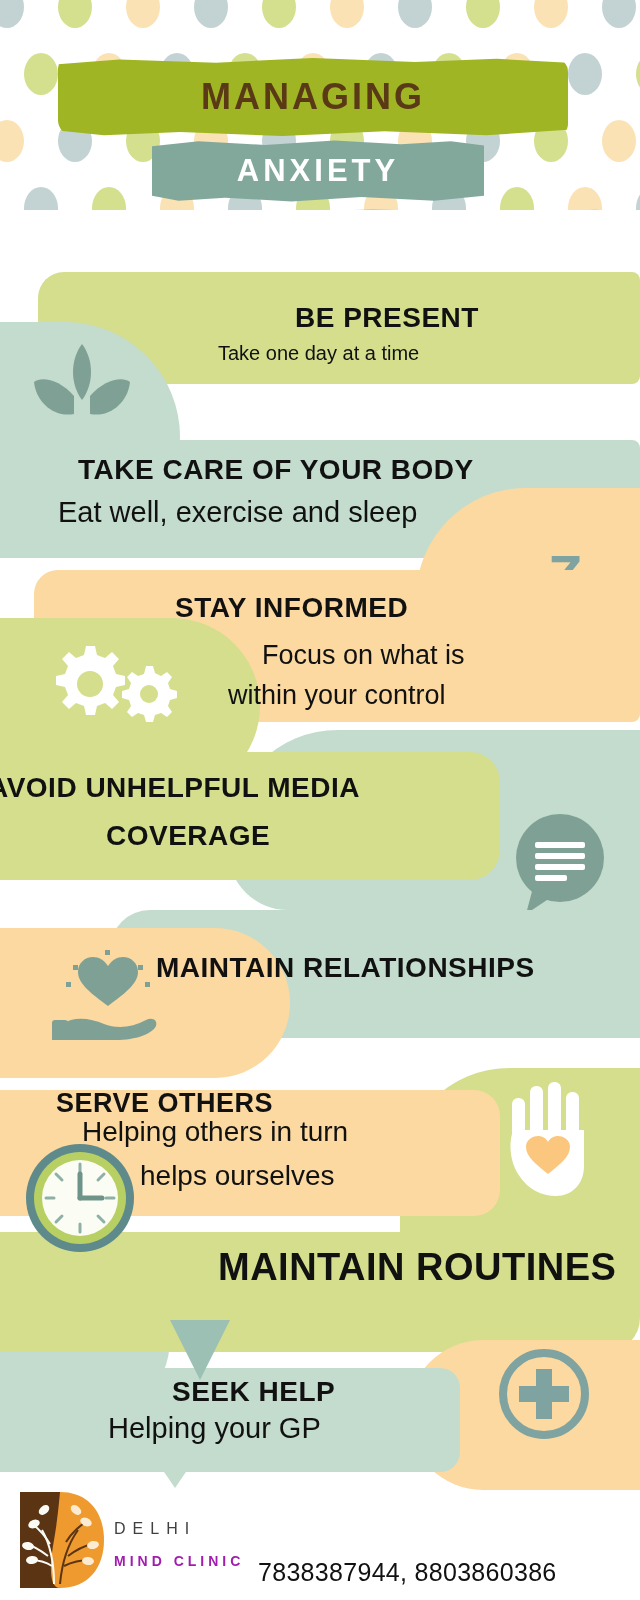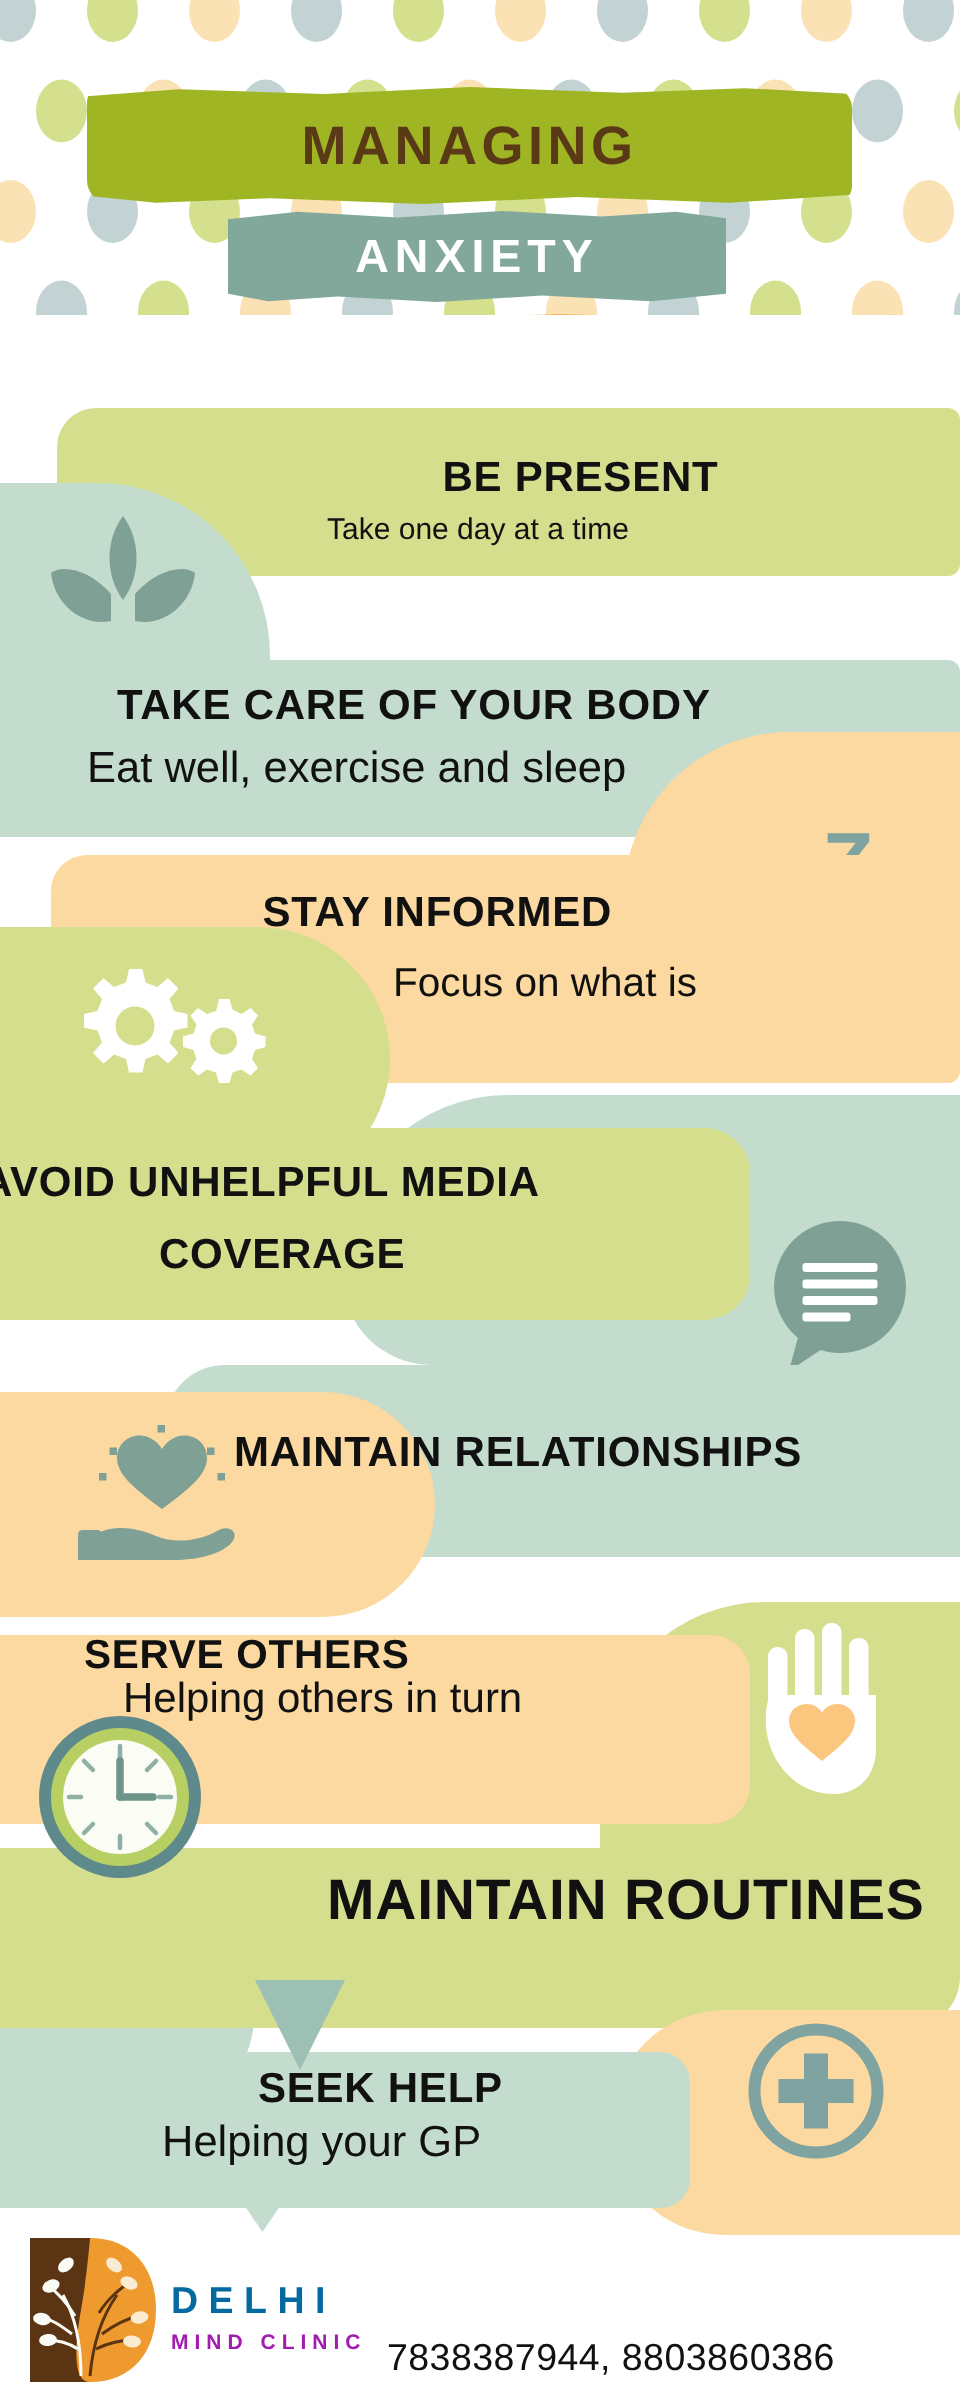--- a/index.html
+++ b/index.html
@@ -27,21 +27,21 @@
 
   
   .row-title{position:absolute;color:#111;font-weight:bold;letter-spacing:.5px;white-space:nowrap;}
   .row-sub{position:absolute;color:#111;font-weight:400;white-space:nowrap;}
 
   
   .icon{position:absolute;}
 
   
   .phone{position:absolute;color:#111;font-size:25px;letter-spacing:.3px;}
-  .logo-word{position:absolute;color:#0369a1;font-weight:bold;letter-spacing:7px;font-size:25px;}
+  .logo-word{position:absolute;color:#404040;font-weight:normal;letter-spacing:7px;font-size:16px;}
   .logo-sub{position:absolute;color:#a21caf;font-weight:bold;letter-spacing:4px;font-size:14px;}
 </style>
 </head>
 <body>
 
 <div id="page">
 
   <div class="header">
     <div class="dots" id="dot-field">
         <div class="dot" style="left: 0px; top: 0px; background: rgb(195, 211, 211);"></div>
@@ -134,20 +134,21 @@
         <path d="M44 6 l9 0 2 9 8 3 7-6 7 7 -6 7 3 8 9 2 0 9 -9 2 -3 8 6 7 -7 7 -7-6 -8 3 -2 9 -9 0 -2-9 -8-3 -7 6 -7-7 6-7 -3-8 -9-2 0-9 9-2 3-8 -6-7 7-7 7 6 8-3 z"></path>
         <circle cx="48" cy="44" r="13" fill="#D4DE8C"></circle>
         <path d="M104 26 l7 0 2 7 6 3 6-4 5 5 -4 6 2 6 7 2 0 7 -7 2 -2 6 4 6 -5 5 -6-4 -6 2 -2 7 -7 0 -2-7 -6-2 -6 4 -5-5 4-6 -2-6 -7-2 0-7 7-2 2-6 -4-6 5-5 6 4 6-2 z"></path>
         <circle cx="107" cy="54" r="9" fill="#D4DE8C"></circle>
       </g>
     </svg>
   </span>
 
   <div class="row-title" style="left:175px;top:592px;font-size:28px;">STAY INFORMED</div>
   <div class="row-sub" style="left:262px;top:640px;font-size:27px;">Focus on what is</div>
+  <div class="row-sub" style="left:228px;top:680px;font-size:27px;">within your control</div>
 
   <div class="blob" style="left:228px;top:730px;width:430px;height:180px;background:#C3DCCE;border-radius:110px 0 0 60px;"></div>
   <div class="blob" style="left:-60px;top:752px;width:560px;height:128px;background:#D4DE8C;border-radius:8px 30px 30px 8px;"></div>
 
   <span class="icon" style="left:508px;top:810px;">
     <svg width="100" height="106" viewBox="0 0 100 106">
       <circle cx="52" cy="48" r="44" fill="#7FA195"></circle>
       <path d="M26 74 L18 104 L48 84 Z" fill="#7FA195"></path>
       <g fill="#ffffff">
         <rect x="27" y="32" width="50" height="6" rx="2"></rect>
@@ -192,20 +193,21 @@
         <rect x="52" y="4" width="13" height="68" rx="6"></rect>
         <rect x="70" y="14" width="13" height="58" rx="6"></rect>
         <path d="M16 56 C16 56 10 76 22 96 C32 112 46 118 60 118 C76 118 88 106 88 88 L88 52 L16 52 Z"></path>
       </g>
       <path d="M52 96 C40 86 30 79 30 69 C30 62 36 58 42 58 C46 58 50 60 52 64 C54 60 58 58 62 58 C68 58 74 62 74 69 C74 79 64 86 52 96 Z" fill="#FBC77E"></path>
     </svg>
   </span>
 
   <div class="row-title" style="left:56px;top:1088px;font-size:27px;">SERVE OTHERS</div>
   <div class="row-sub" style="left:82px;top:1116px;font-size:28px;">Helping others in turn</div>
+  <div class="row-sub" style="left:140px;top:1160px;font-size:28px;">helps ourselves</div>
 
   <div class="blob" style="left:-120px;top:1254px;width:290px;height:170px;background:#C3DCCE;border-radius:0 90px 90px 0;"></div>
   <div class="blob" style="left:-20px;top:1232px;width:660px;height:120px;background:#D4DE8C;border-radius:8px 8px 34px 8px;"></div>
 
   <span class="icon" style="left:22px;top:1140px;">
     <svg width="116" height="116" viewBox="0 0 116 116">
       <circle cx="58" cy="58" r="54" fill="#5E8A8C"></circle>
       <circle cx="58" cy="58" r="46" fill="#B8CF63"></circle>
       <circle cx="58" cy="58" r="38" fill="#FBFDF4"></circle>
       <g stroke="#8FB0A6" stroke-width="3" stroke-linecap="round">

